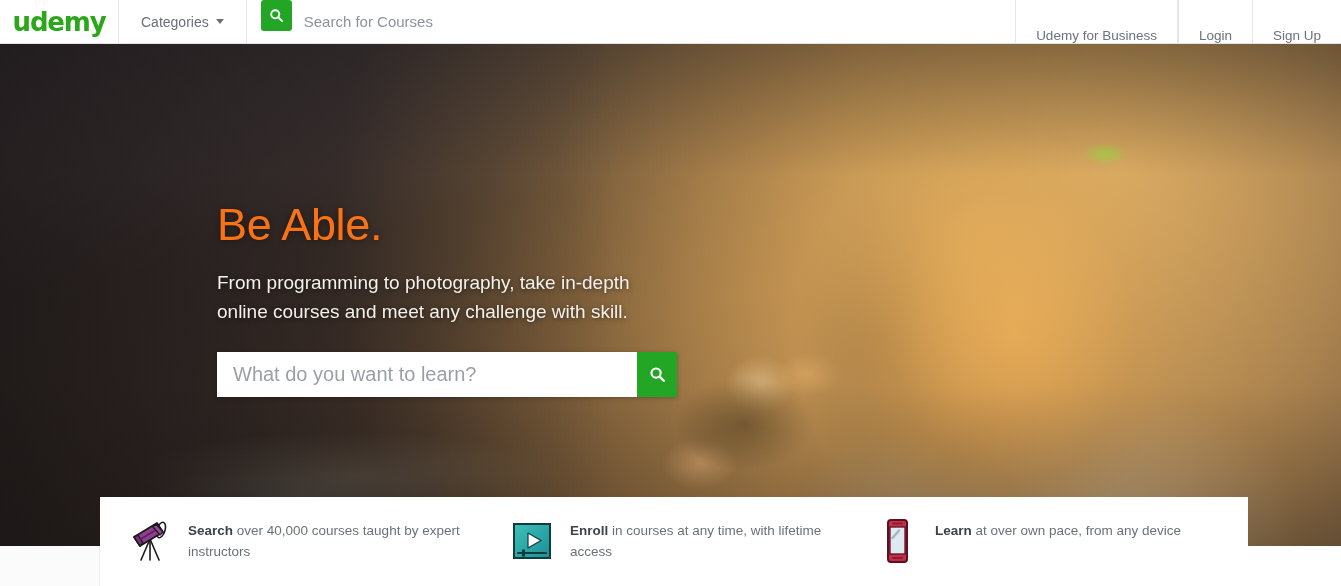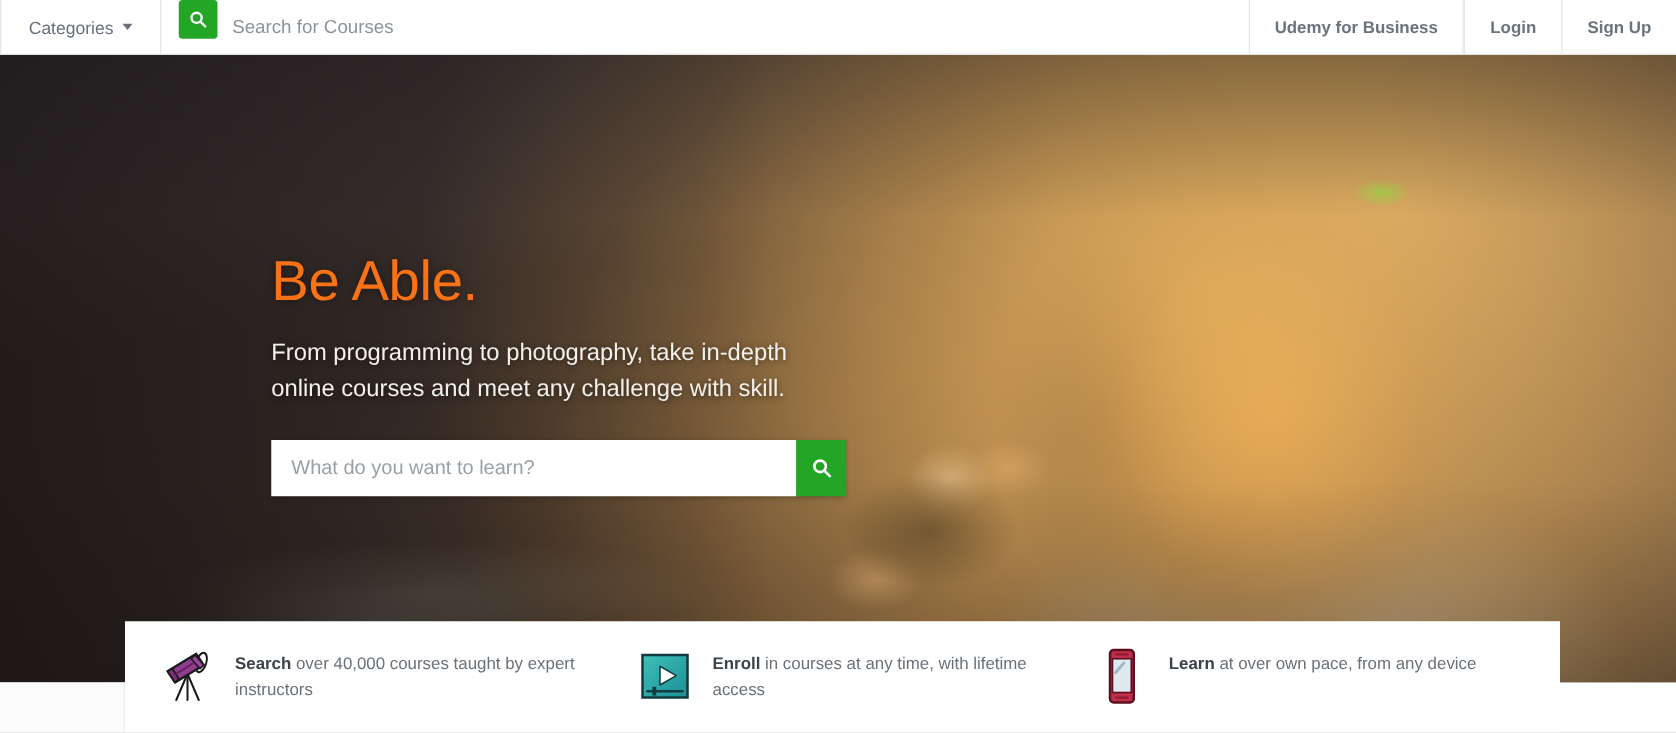--- a/index.html
+++ b/index.html
@@ -95,22 +95,21 @@
     font-size: 15px;
     color: #7d858e;
     font-family: "Liberation Sans", sans-serif;
     width: 100%;
     background: transparent;
   }
   .search-input-sm::placeholder { color: #8b939c; opacity: 1; }
 
   .header-right {
     display: flex;
-    align-items: center;
-    font-weight: bold;
+    align-items: flex-end;
   }
   .hr-item {
     display: flex;
     align-items: center;
     padding: 0 20px;
     font-size: 13.5px;
     color: #6b737c;
     cursor: pointer;
     white-space: nowrap;
   }
@@ -194,21 +193,21 @@
     width: 460px;
     height: 45px;
     box-shadow: 0 1px 4px rgba(0,0,0,.25);
   }
   .hero-search-input {
     flex: 1;
     border: none;
     outline: none;
     background: #ffffff;
     padding: 0 16px;
-    font-size: 16px;
+    font-size: 20px;
     color: #a16207;
     font-family: "Liberation Sans", sans-serif;
   }
   .hero-search-input::placeholder { color: #9aa0a7; opacity: 1; }
   .hero-search-btn {
     width: 40px;
     background: #23a526;
     border: none;
     display: flex;
     align-items: center;
@@ -265,20 +264,23 @@
     z-index: 10;
   }
 </style>
 </head>
 <body>
 
 <div id="page">
 
   <div class="header">
 
+    <div class="logo-cell">
+      <span class="logo-text">udemy</span>
+    </div>
 
     <div class="nav-divider"></div>
 
     <div class="categories-cell">
       <span>Categories</span>
       <span class="caret"></span>
     </div>
 
     <div class="nav-divider"></div>
 

